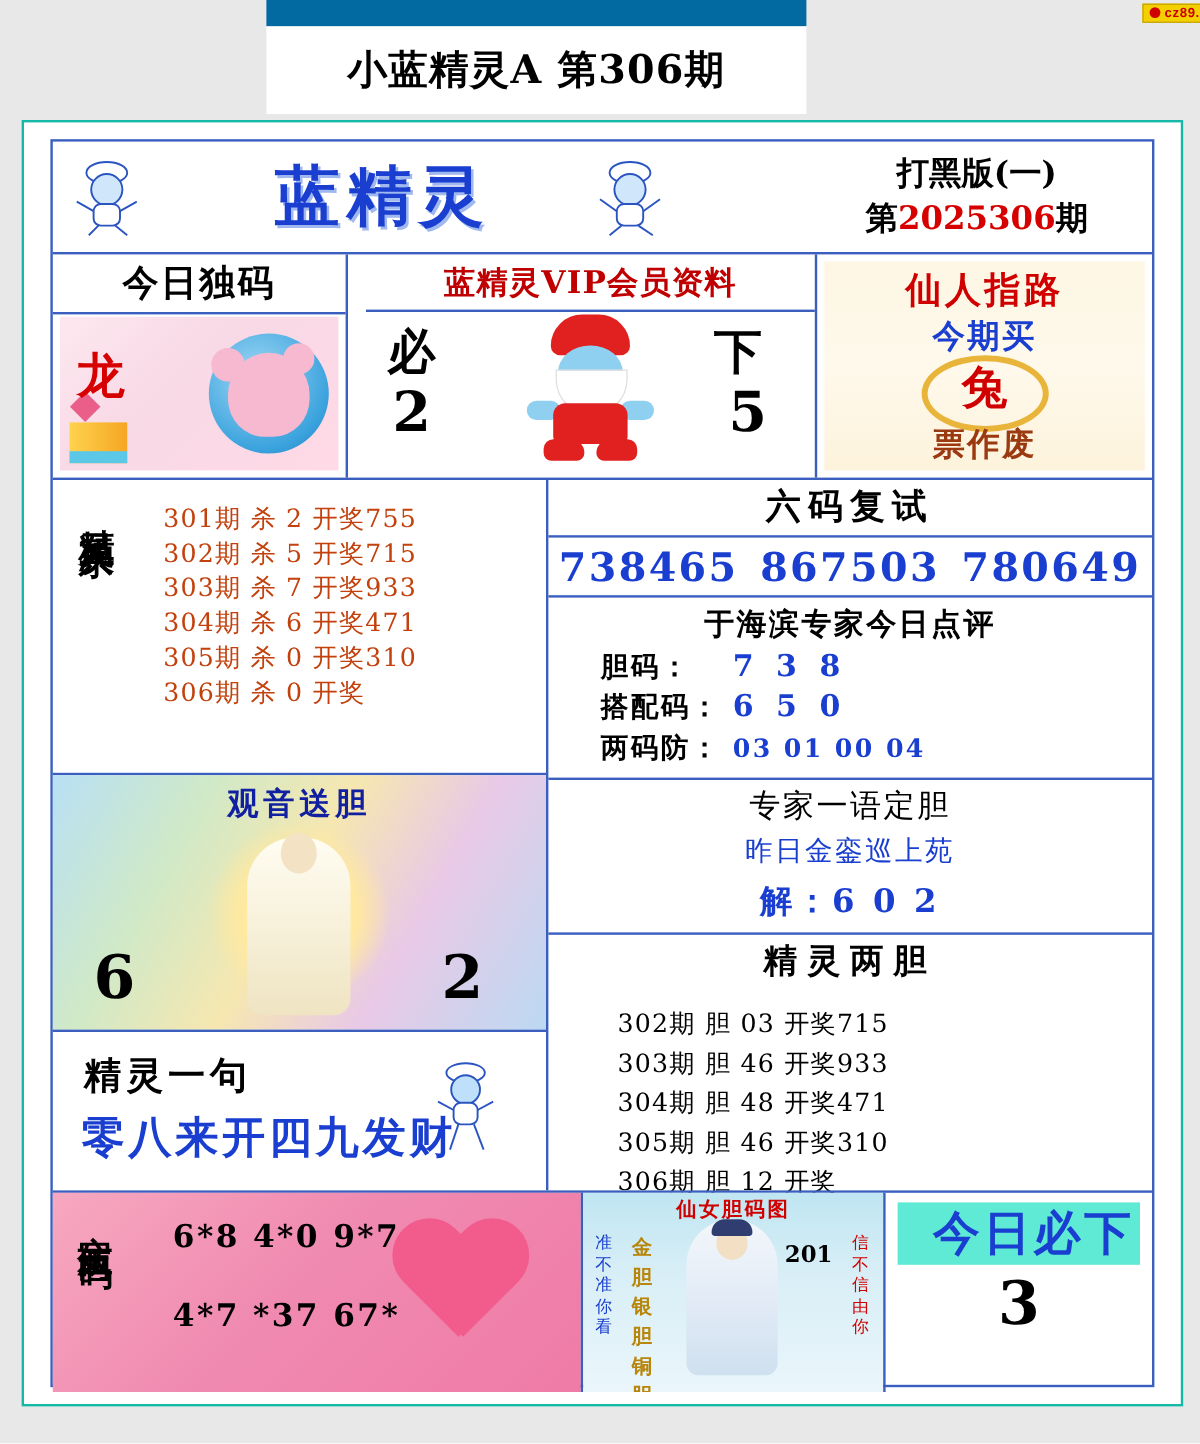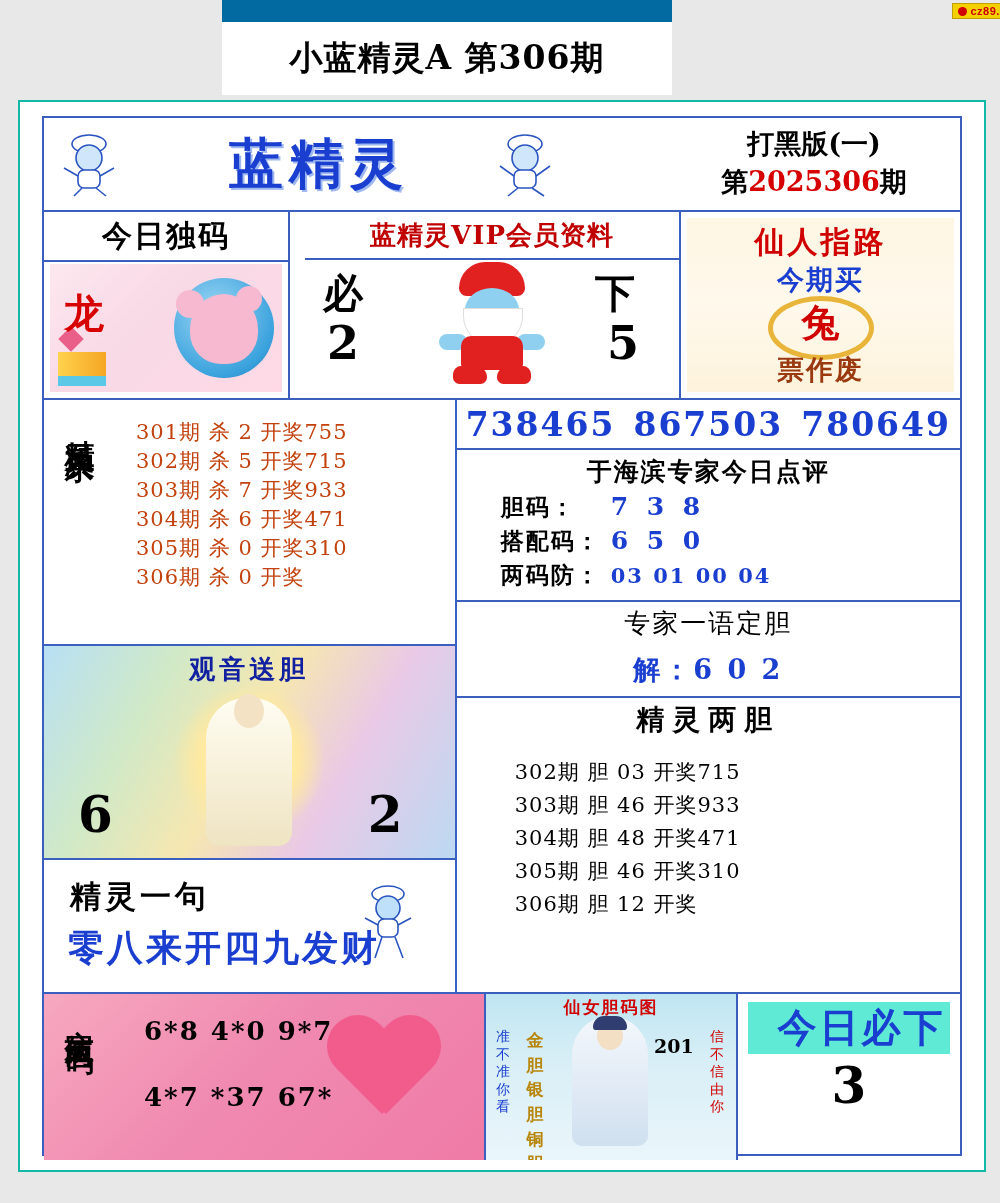--- a/index.html
+++ b/index.html
@@ -289,20 +289,21 @@
                 <path d="M21 43 L8 36" stroke="#2a54c0" stroke-width="1.6" fill="none"></path>
                 <path d="M41 43 L54 36" stroke="#2a54c0" stroke-width="1.6" fill="none"></path>
                 <path d="M25 55 L18 76" stroke="#2a54c0" stroke-width="1.6" fill="none"></path>
                 <path d="M38 55 L46 76" stroke="#2a54c0" stroke-width="1.6" fill="none"></path>
               </svg>
             </div>
           </div>
         </div>
 
         <div class="midR">
+          <div class="lmfs">六码复试</div>
           <div class="codes">
             <span>738465</span>
             <span>867503</span>
             <span>780649</span>
           </div>
 
           <div class="expert">
             <div class="eh">于海滨专家今日点评</div>
             <div class="er">
               <span class="lbl">胆码：</span>
@@ -313,20 +314,21 @@
               <span class="val">6 5 0</span>
             </div>
             <div class="er">
               <span class="lbl">两码防：</span>
               <span class="val small">03 01 00 04</span>
             </div>
           </div>
 
           <div class="dingdan">
             <div class="dh">专家一语定胆</div>
+            <div class="ds">昨日金銮巡上苑</div>
             <div class="dj">解：6 0 2</div>
           </div>
 
           <div class="liangdan">
             <div class="lh">精灵两胆</div>
             <div class="rows">
               <div>302期  胆 03  开奖715</div>
               <div>303期  胆 46  开奖933</div>
               <div>304期  胆 48  开奖471</div>
               <div>305期  胆 46  开奖310</div>

